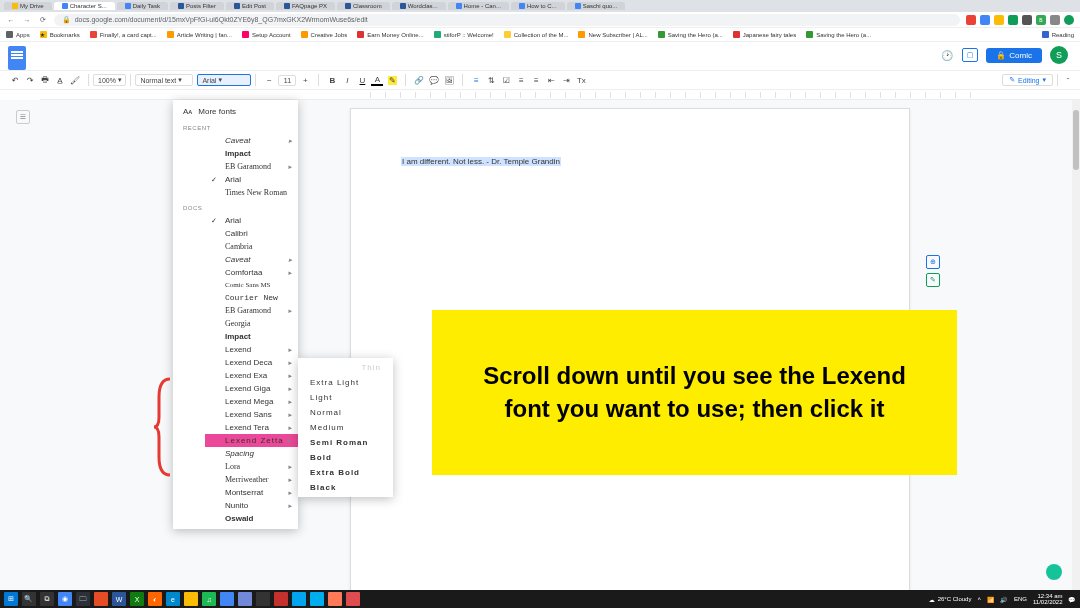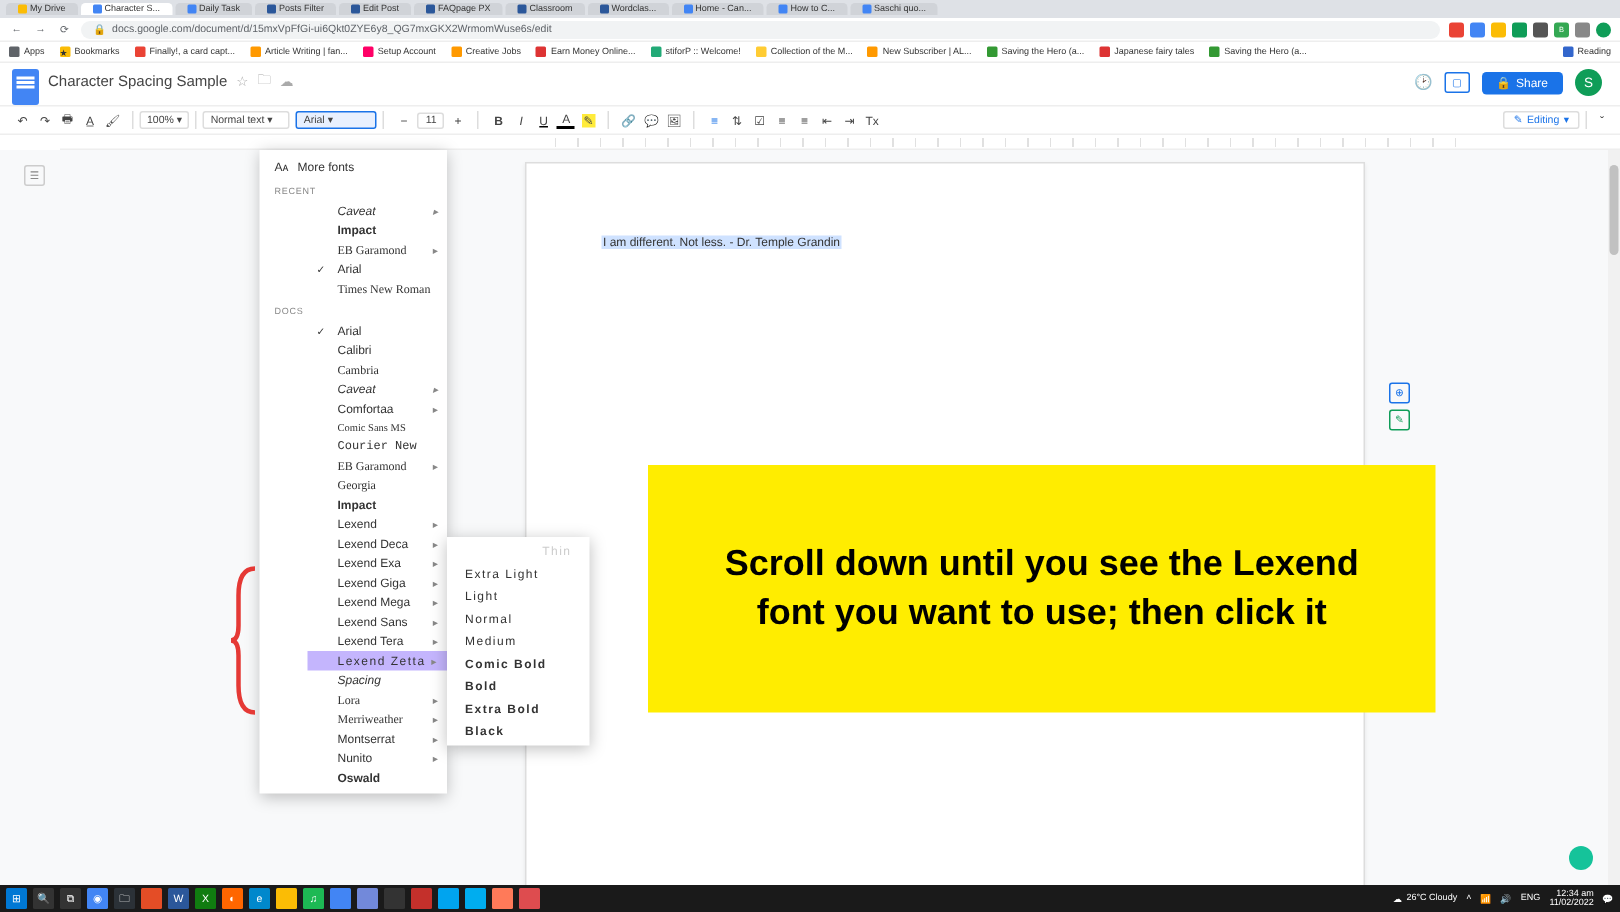--- a/index.html
+++ b/index.html
@@ -56,21 +56,21 @@
 .side-badges span.g { border-color: #0f9d58; color: #0f9d58; }
 
 
 .font-dropdown { position: absolute; left: 173px; top: 100px; width: 125px; background: #fff; box-shadow: 0 2px 10px rgba(0,0,0,0.25); z-index: 100; padding: 4px 0; max-height: 480px; }
 .fd-more { padding: 3px 10px; font-size: 8px; color: #333; display: flex; align-items: center; gap: 6px; }
 .fd-heading { padding: 6px 10px 3px; font-size: 6px; color: #888; letter-spacing: 0.5px; }
 .fd-item { padding: 2px 10px 2px 20px; font-size: 8px; color: #333; position: relative; display: flex; align-items: center; margin-left: 32px; }
 .fd-item.has-arrow::after { content: '▸'; position: absolute; right: 6px; font-size: 7px; color: #888; }
 .fd-item.checked::before { content: '✓'; position: absolute; left: 6px; font-size: 7px; }
 .fd-item.bold { font-weight: bold; }
-.fd-item.highlighted { background: #c4b5fd; }
+.fd-item.highlighted { background: #ec4899; }
 .fd-item.italic { font-style: italic; }
 .fd-item.serif { font-family: Georgia, serif; }
 .fd-item.comic { font-family: "Comic Sans MS", cursive; font-size: 7px; }
 
 
 .red-bracket { position: absolute; left: 153px; top: 377px; width: 18px; height: 100px; z-index: 101; }
 .red-bracket svg { width: 100%; height: 100%; }
 
 
 .weight-menu { position: absolute; left: 298px; top: 358px; width: 95px; background: #fff; box-shadow: 0 2px 10px rgba(0,0,0,0.25); z-index: 102; padding: 2px 0; }
@@ -229,33 +229,27 @@
     </div>
   <div class="bm" style="margin-left:auto">
       <span class="bm-ico" style="background:#36c"></span>
       <span>Reading</span>
     </div>
 </div>
 
 <div class="docs-header">
   <div class="docs-logo"></div>
   <div class="title-area">
-    <div class="doc-title-row">
-      <span>Character Spacing Sample</span>
-      <span class="star">☆</span>
-      <span class="star">🗀</span>
-      <span class="star">☁</span>
-    </div>
   </div>
   <div class="header-right">
     <span style="font-size:10px;color:#555">🕑</span>
     <span style="border:1px solid #1a73e8;padding:2px 4px;border-radius:2px;font-size:7px;color:#1a73e8">▢</span>
     <div class="share-btn">
         <span>🔒</span>
-        <span>Share</span>
+        <span>Comic</span>
       </div>
     <div class="avatar">S</div>
   </div>
 </div>
 
 <div class="toolbar">
   <div class="tb-group">
     <span class="tb-btn">↶</span>
     <span class="tb-btn">↷</span>
     <span class="tb-btn">🖶</span>
@@ -384,21 +378,21 @@
       <path d="M17 2 Q6 2 6 20 L6 40 Q6 50 1 50 Q6 50 6 60 L6 80 Q6 98 17 98" stroke="#e53935" stroke-width="3" fill="none"></path>
     </svg>
 </div>
 
 <div class="weight-menu">
   <div class="wm-item thin">Thin</div>
   <div class="wm-item w300">Extra Light</div>
   <div class="wm-item w300">Light</div>
   <div class="wm-item w400">Normal</div>
   <div class="wm-item w500">Medium</div>
-  <div class="wm-item w600">Comic Bold</div>
+  <div class="wm-item w600">Semi Roman</div>
   <div class="wm-item w700">Bold</div>
   <div class="wm-item w800">Extra Bold</div>
   <div class="wm-item w900">Black</div>
 </div>
 
 <div class="callout">
   <div class="callout-text">Scroll down until you see the Lexend font you want to use; then click it</div>
 </div>
 
 <div class="scrollbar-v">

